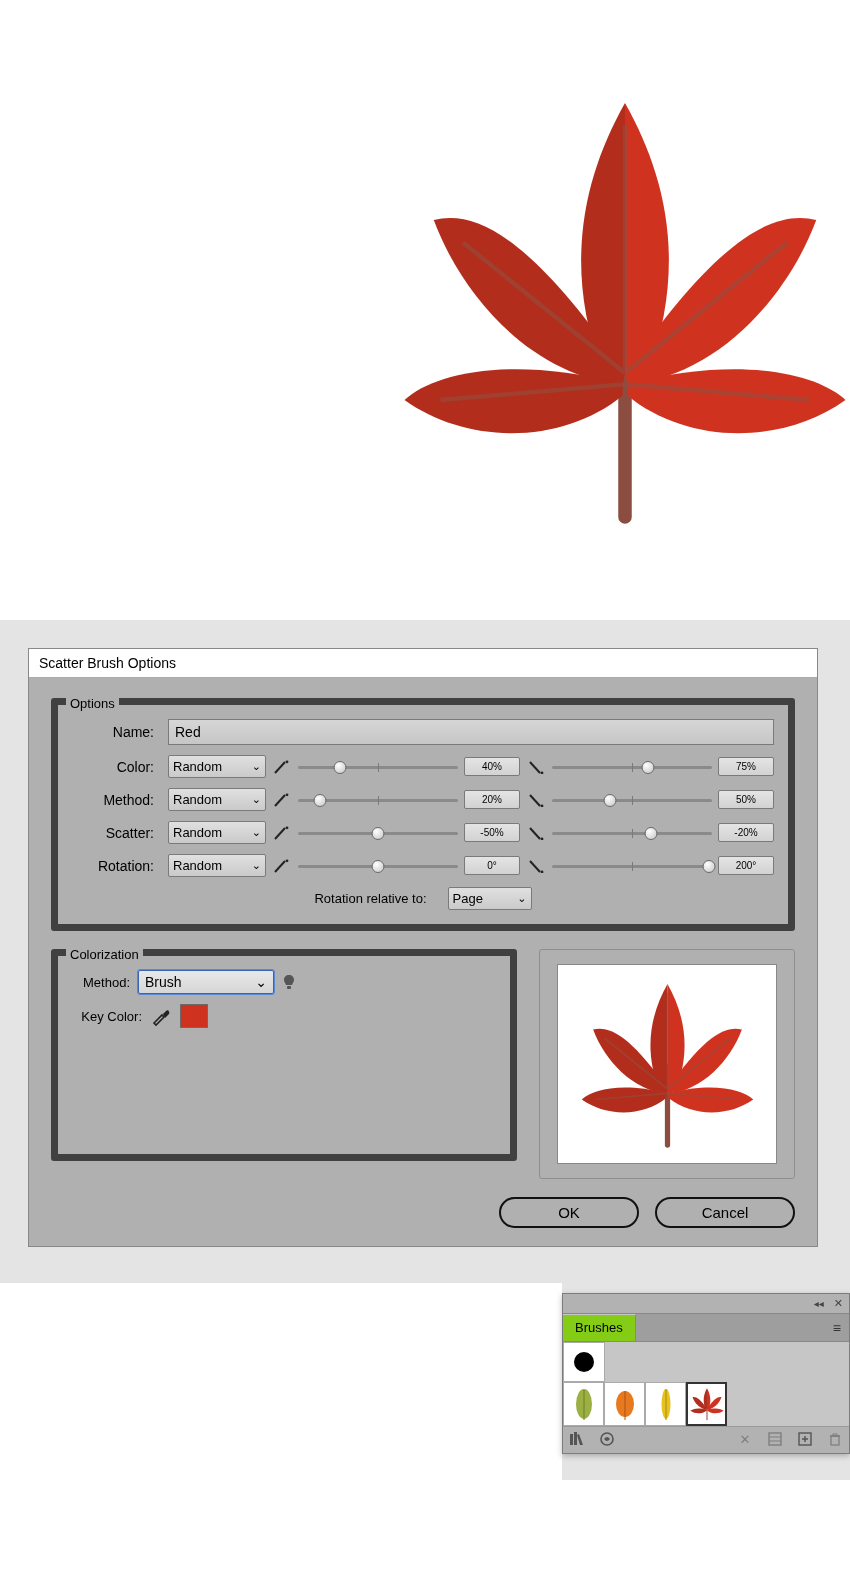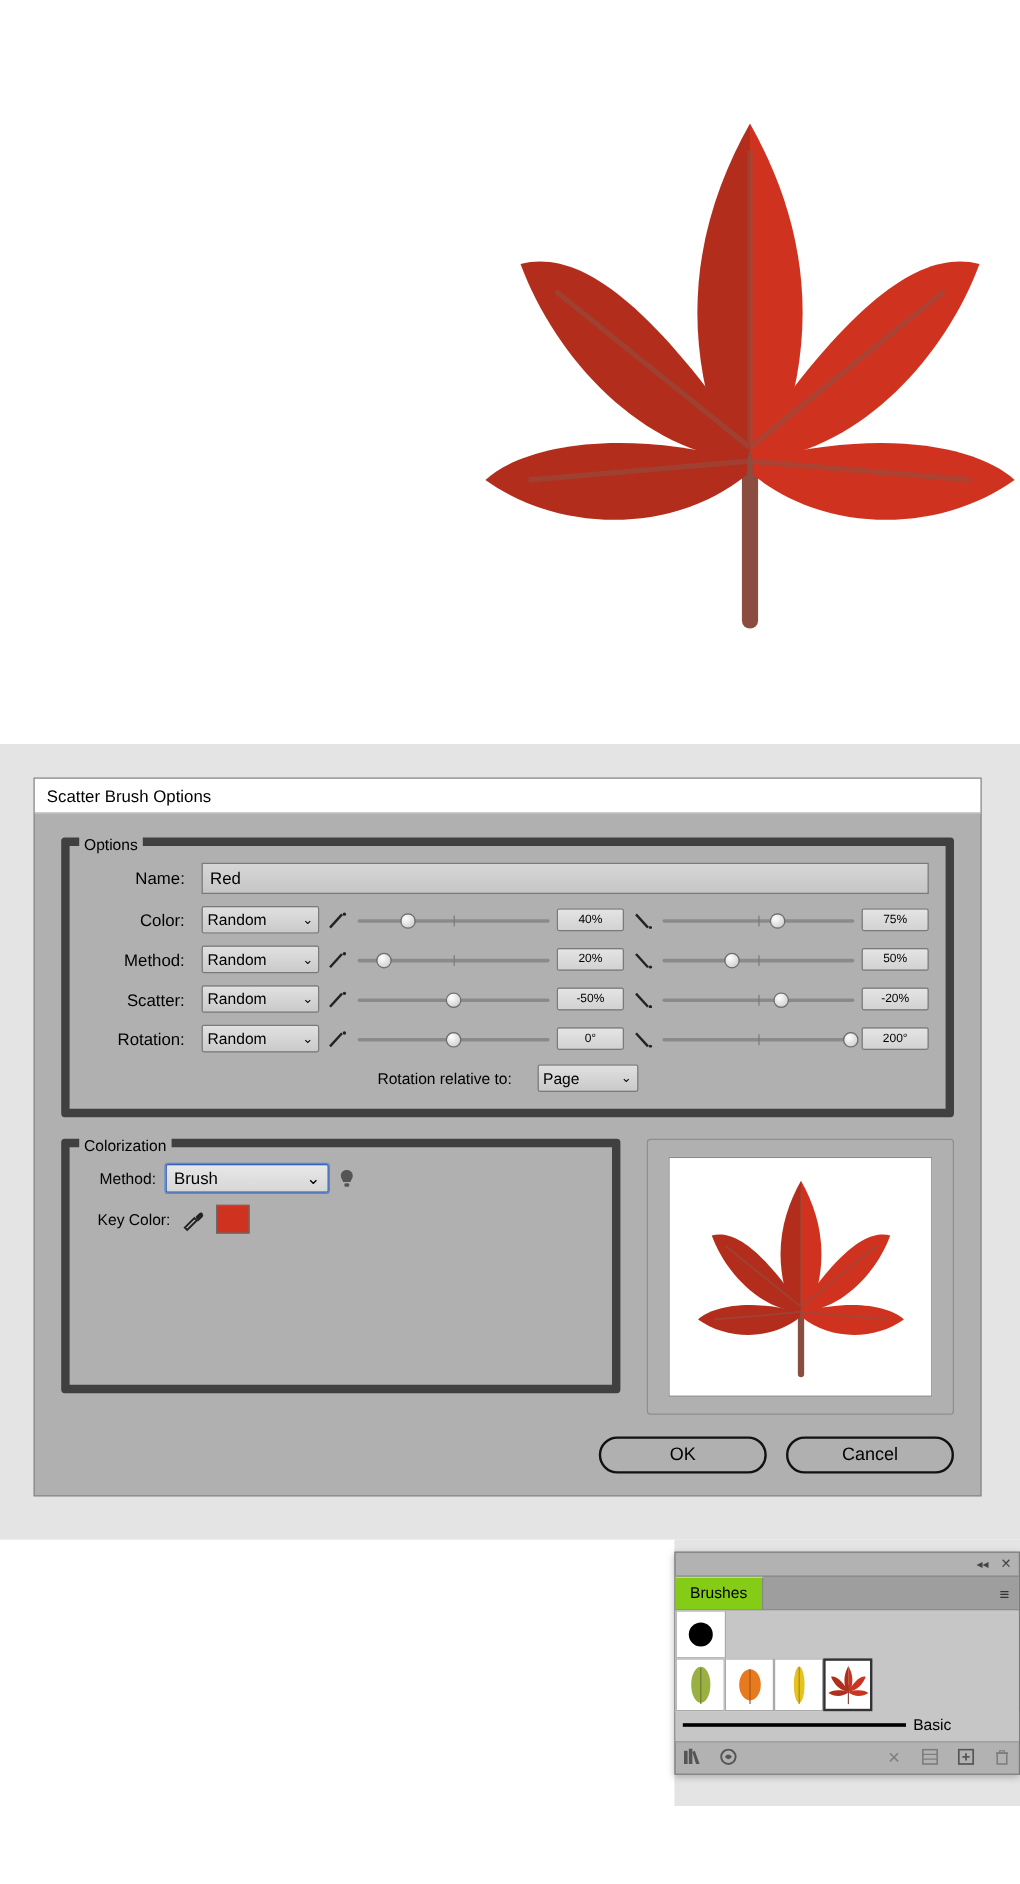--- a/index.html
+++ b/index.html
@@ -342,24 +342,20 @@
               <svg class="mini-leaf" viewBox="0 0 20 36">
                 <use href="#mini-leaf-yellow"></use>
               </svg>
             </div>
           <div class="brush-cell sel">
               <svg class="mini-leaf" viewBox="0 0 200 200" style="width:34px;height:34px">
                 <use href="#leaf-shape"></use>
               </svg>
             </div>
         </div>
-        <div class="basic-row">
-          <div class="basic-line"></div>
-          <span class="basic-label">Basic</span>
-        </div>
       </div>
       <div class="brushes-footer">
         <span class="ficon">
             <svg width="16" height="14" viewBox="0 0 16 14">
               <rect x="1" y="2" width="3" height="11" fill="#555"></rect>
               <rect x="5" y="0" width="3" height="13" fill="#555"></rect>
               <path d="M10 2 L14 13 L11 13 L8 3 Z" fill="#555"></path>
             </svg>
           </span>
         <span class="ficon">

